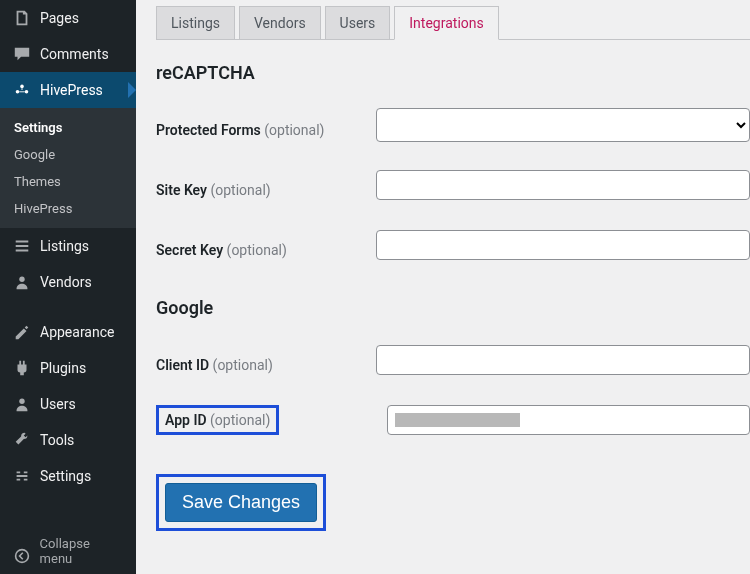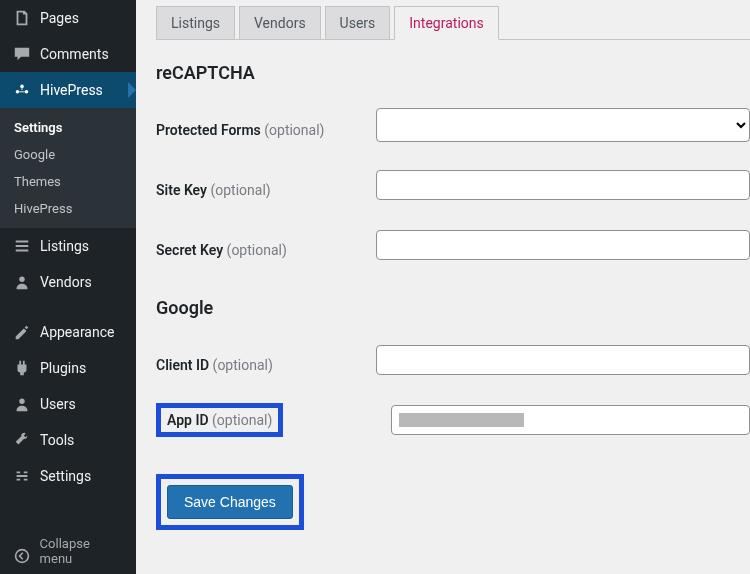--- a/index.html
+++ b/index.html
@@ -25,23 +25,23 @@
 .tab.current { background: #f0f0f1; border-bottom: 1px solid #f0f0f1; color: #be185d; }
 
 .section-title { font-size: 18px; font-weight: 600; margin: 22px 0 12px; }
 .form-row { display: flex; align-items: center; min-height: 60px; }
 .form-label { width: 220px; font-weight: 600; font-size: 14px; margin-top: 10px; }
 .form-label .opt { font-weight: 400; color: #787c82; }
 .form-field { flex: 1; }
 .form-field input[type="text"], .form-field select { width: 100%; padding: 6px 8px; border: 1px solid #8c8f94; border-radius: 4px; font-size: 14px; background: #fff; }
 .form-field select { height: 34px; }
 
-.highlight-box { border: 5px solid #1d4ed8; padding: 4px 6px; display: inline-block; }
+.highlight-box { border: 3px solid #1d4ed8; padding: 4px 6px; display: inline-block; }
 .submit-wrap { margin-top: 24px; }
-.btn-primary { background: #2271b1; border: 1px solid #135e96; color: #fff; padding: 8px 16px; font-size: 14px; border-radius: 3px; cursor: pointer; }
+.btn-primary { background: #2271b1; border: 1px solid #135e96; color: #fff; padding: 8px 16px; font-size: 18px; border-radius: 3px; cursor: pointer; }
 .redact-overlay { position: relative; }
 .redact-overlay::after { content: ""; position: absolute; left: 8px; top: 50%; transform: translateY(-50%); width: 125px; height: 14px; background: #b8b8b8; }
 </style>
 </head>
 <body>
 
 <div class="wrap">
   <div class="sidebar">
     <div class="menu-item">
       <span class="icon">

